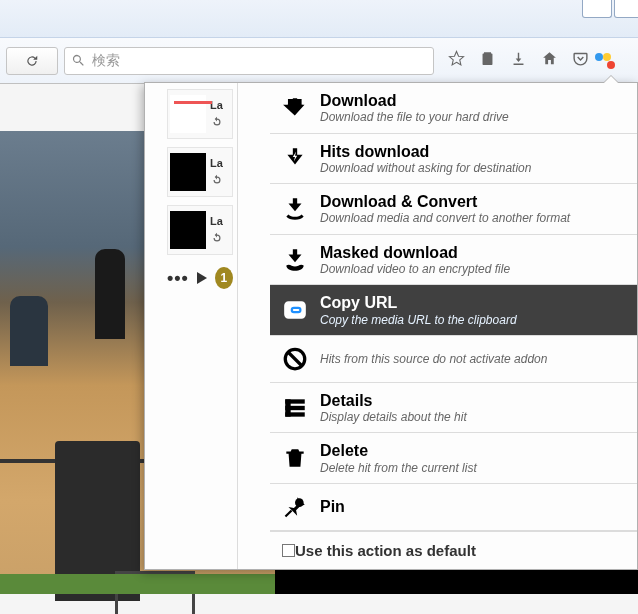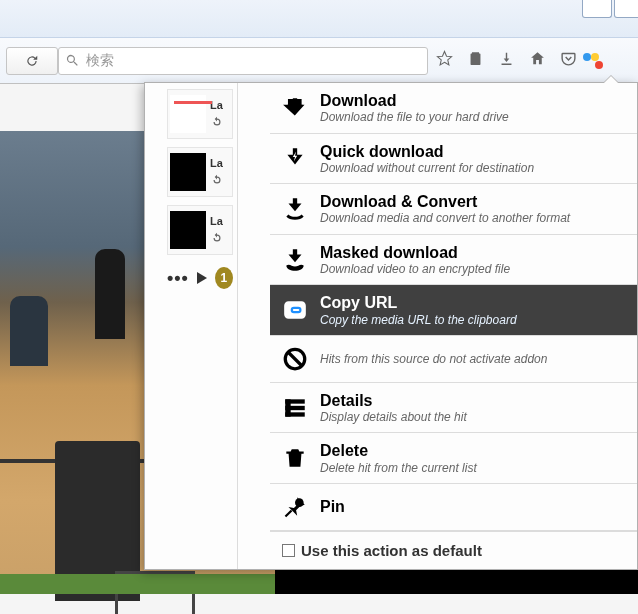--- a/index.html
+++ b/index.html
@@ -5,21 +5,21 @@
   * { box-sizing: border-box; margin: 0; padding: 0; }
   html, body { width: 638px; height: 614px; overflow: hidden; font-family: "Segoe UI", Arial, sans-serif; }
   body { background: #f5f5f5; }
 
   
   .titlebar { height: 38px; background: linear-gradient(#eef3fa,#e3ecf7); border-bottom: 1px solid #c5d4e8; position: relative; }
   .win-btns { position: absolute; right: -6px; top: 0; display: flex; }
   .win-btn { width: 30px; height: 18px; border: 1px solid #93a8c4; border-top: none; background: #fff; margin-left: 2px; border-radius: 0 0 3px 3px; }
 
   
-  .toolbar { height: 46px; background: linear-gradient(#f8fafd,#eef3fa); border-bottom: 1px solid #c0c0c0; display: flex; align-items: center; padding: 0 6px; }
+  .toolbar { height: 46px; background: linear-gradient(#f8fafd,#eef3fa); border-bottom: 1px solid #c0c0c0; display: flex; align-items: center; padding: 0 6px; gap: 6px; }
   .reload { width: 52px; height: 28px; border: 1px solid #c5c5c5; border-radius: 3px; background: linear-gradient(#fff,#f0f0f0); display:flex; align-items:center; justify-content:center; font-size: 15px; color:#555; }
   .reload svg { width:14px; height:14px; fill:#555; }
   .searchbox { flex: 1; height: 28px; border: 1px solid #c5c5c5; border-radius: 3px; background: #fff; display:flex; align-items:center; padding: 0 6px; min-width: 300px; max-width: 370px; }
   .searchbox svg { width: 15px; height: 15px; fill:#888; }
   .searchbox .ph { color:#999; font-size: 14px; margin-left: 6px; }
   .tool-icons { display:flex; align-items:center; gap: 14px; margin-left: 8px; }
   .tool-icon svg { width: 17px; height: 17px; fill:#666; }
   .tool-icon.dl svg { fill:#666; }
   .tool-icon.color { display:inline-block; }
   .color-dots { width:18px; height:18px; position:relative; }
@@ -66,21 +66,21 @@
   
   .actions { margin-left: 92px; border-left: 1px solid #dcdcdc; padding-left: 32px; }
   .action { display:flex; align-items:center; padding: 8px 12px 8px 10px; border-bottom: 1px solid #dcdcdc; cursor: pointer; }
   .action .aicon { width: 30px; height: 30px; margin-right: 10px; display:flex; align-items:center; justify-content:center; }
   .action .aicon svg { width: 26px; height: 26px; fill:#000; }
   .action.selected { background:#404040; color:#fff; }
   .action.selected .aicon svg { fill:#fff; }
   .action .txt .t { font-size: 16px; font-weight: bold; line-height:1.2; }
   .action .txt .d { font-size: 12px; color:#666; line-height:1.2;font-style:italic; }
   .action.selected .txt .d { color:#e6f2ff; }
-  .defaultrow { padding: 10px 12px; border-top: 1px solid #dcdcdc; display:flex; align-items:center; gap:6px; color:#333; font-size:15px; font-weight:bold;}
+  .defaultrow { padding: 10px 12px; border-top: 1px solid #dcdcdc; display:flex; align-items:center; color:#333; font-size:15px; font-weight:bold;}
   .defaultrow .cb { width:13px; height:13px; border:1px solid #777; background:#fff; }
 </style>
 </head>
 <body>
 
 <div class="titlebar">
   <div class="win-btns">
     <div class="win-btn"></div>
     <div class="win-btn"></div>
   </div>
@@ -195,22 +195,22 @@
       </div>
 
       <div class="action">
         <div class="aicon">
             <svg viewBox="0 0 24 24">
               <path d="M10 3h4v6h5l-7 9-7-9h5z"></path>
               <path fill="#fff" d="M13 6l-3 5h2l-1 4 3-5h-2z"></path>
             </svg>
           </div>
         <div class="txt">
-          <div class="t">Quick download</div>
-          <div class="d">Download without current for destination</div>
+          <div class="t">Hits download</div>
+          <div class="d">Download without asking for destination</div>
         </div>
       </div>
 
       <div class="action">
         <div class="aicon">
             <svg viewBox="0 0 24 24">
               <path d="M10 2h4v5h4l-6 7-6-7h4z"></path>
               <path d="M6 17c2 3 10 3 12 0l2 2c-3 4-13 4-16 0z"></path>
             </svg>
           </div>

